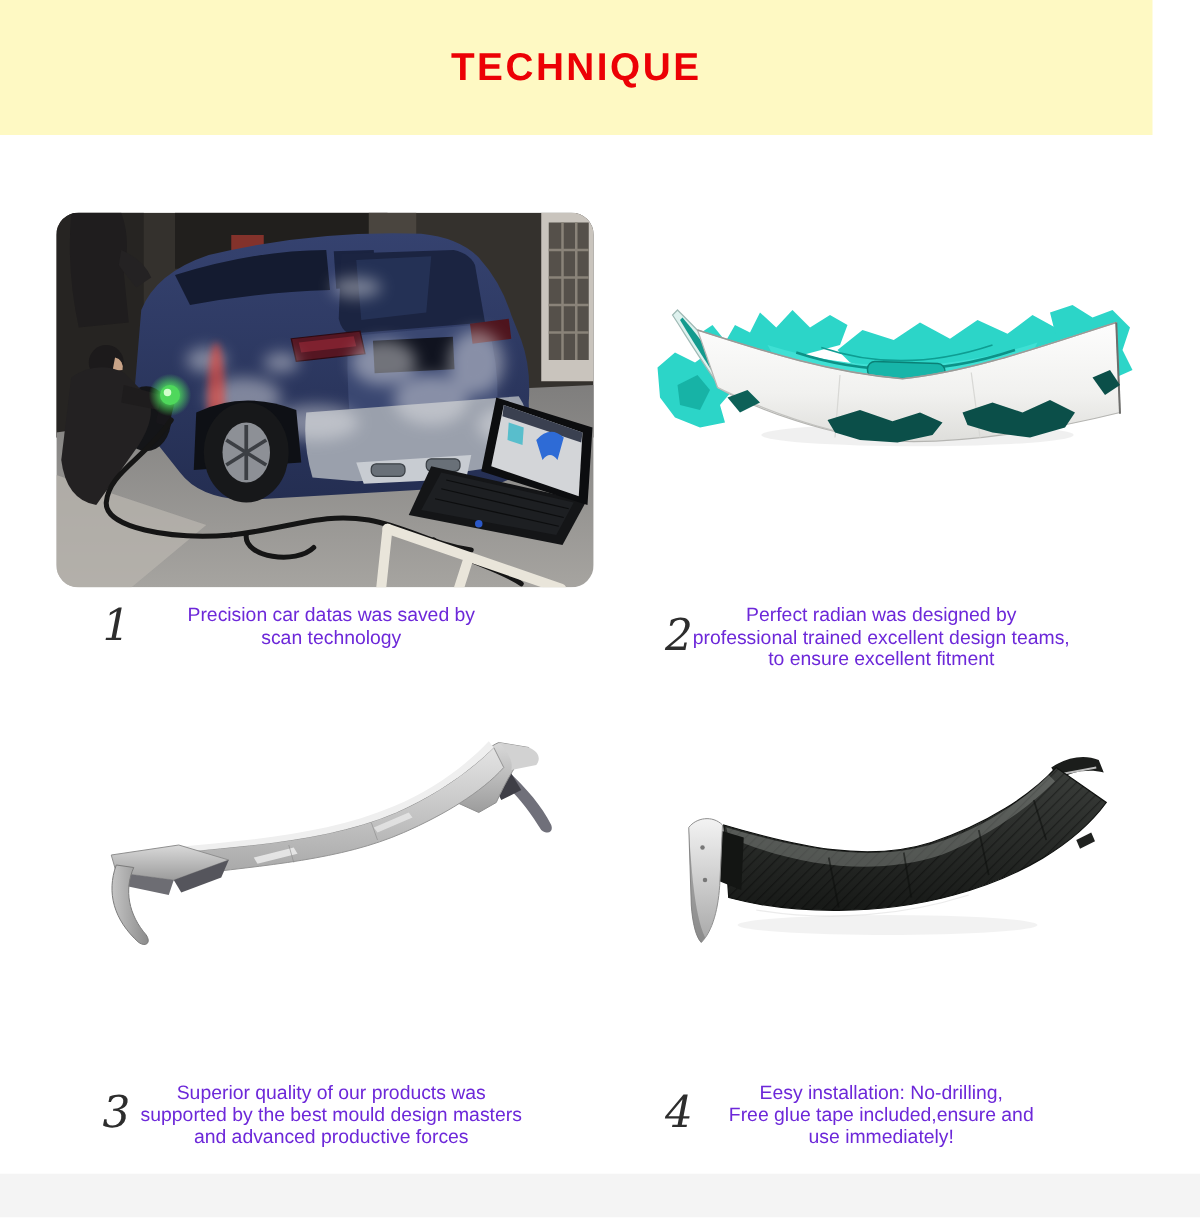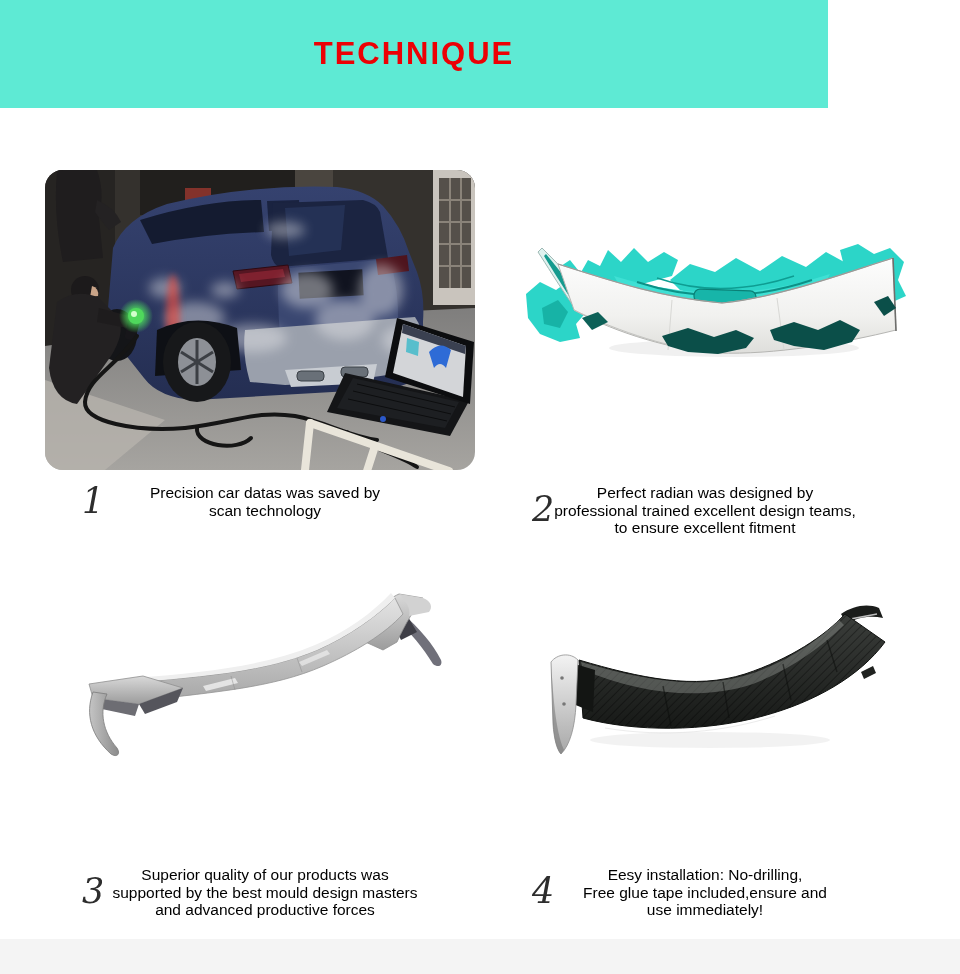--- a/index.html
+++ b/index.html
@@ -2,22 +2,22 @@
 <html><head>
 <meta charset="utf-8">
 <style>
   html,body{margin:0;padding:0;}
   body{
     width:960px;height:974px;position:relative;background:#ffffff;
     font-family:"Liberation Sans",sans-serif;overflow:hidden;
   }
   
   .header-band{
-    position:absolute;left:0;top:0;width:828px;height:108px;
-    background:#5eead4;display:flex;align-items:center;justify-content:center;
+    position:absolute;left:0;top:0;width:922px;height:108px;
+    background:#fef9c3;display:flex;align-items:center;justify-content:center;
   }
   .header-title{
     color:#ec0105;font-size:31px;font-weight:bold;letter-spacing:2px;
     font-family:"Liberation Sans",sans-serif;
   }
   
   .fig{position:absolute;}
   .fig svg{display:block;width:100%;height:100%;}
   .fig-photo{left:45px;top:170px;width:430px;height:300px;border-radius:18px;overflow:hidden;}
   .fig-cad{left:522px;top:238px;width:395px;height:125px;}
@@ -25,21 +25,21 @@
   .fig-carbon{left:545px;top:602px;width:350px;height:160px;}
   
   .caption{position:absolute;width:430px;}
   .caption .num{
     position:absolute;left:32px;top:50%;transform:translateY(-52%);
     font-family:"DejaVu Serif","Liberation Serif",serif;font-style:italic;
     font-size:35px;color:#2d2d2d;line-height:1;
   }
   .caption.col2 .num{left:42px;}
   .caption .text{
-    text-align:center;font-size:15.5px;line-height:17.5px;color:#000000;
+    text-align:center;font-size:15.5px;line-height:17.5px;color:#6d28d9;
     white-space:pre-line;
   }
   .cap-1{left:50px;top:484px;}
   .cap-2{left:490px;top:484px;}
   .cap-3{left:50px;top:866px;}
   .cap-4{left:490px;top:866px;}
   
   .footer-band{
     position:absolute;left:0;top:939px;width:960px;height:35px;background:#f4f4f4;
   }

